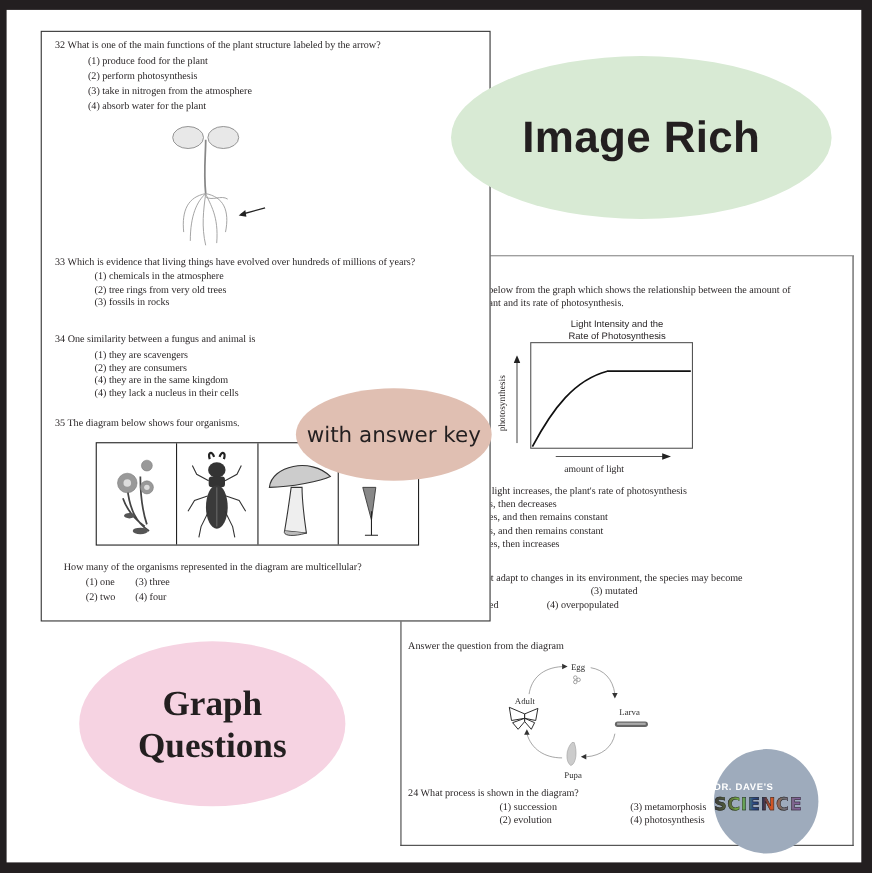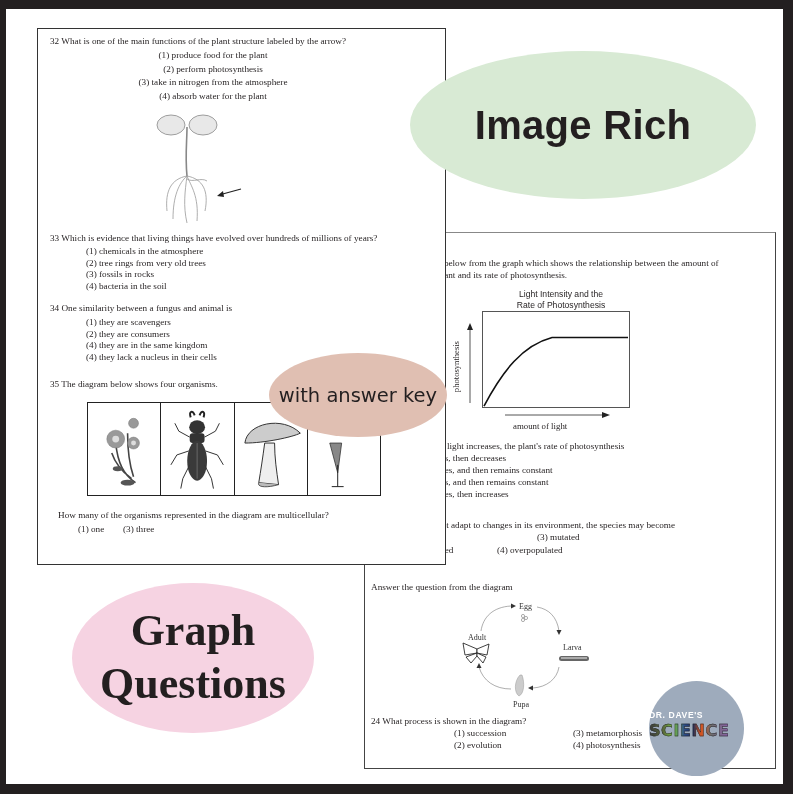--- a/index.html
+++ b/index.html
@@ -25,21 +25,21 @@
   }
   .page-right { left: 358px; top: 223px; width: 412px; height: 537px; border-color:#444; border-top-color:#888; z-index:1; }
   .page-left  { left: 31px;  top: 19px;  width: 409px; height: 537px; z-index:2; }
 
   .q { position: absolute; white-space: nowrap; }
   .opt { display:block; }
 
   
   .q32 { left: 12px; top: 7px; }
   .q32 .opts { padding-left: 30px; }
-  .q32 .opt { height: 13.5px; text-align: center; }
+  .q32 .opt { height: 13.5px; }
   .plant { position:absolute; left: 105px; top: 82px; width:110px; height:118px; }
   .q33 { left: 12px; top: 204px; }
   .q33 .opts, .q34 .opts { padding-left: 36px; }
   .q33 .opt, .q34 .opt { height: 11.5px; }
   .q34 { left: 12px; top: 274px; }
   .q35 { left: 12px; top: 350px; }
   .organisms {
     position:absolute; left: 49px; top: 373px;
     width: 292px; height: 92px;
     border: 1.3px solid #222; display:flex;
@@ -77,21 +77,21 @@
   .bubble {
     position:absolute; border-radius: 50%;
     display:flex; align-items:center; justify-content:center; text-align:center;
     z-index: 5;
   }
   .bubble-green { left: 404px; top: 42px; width: 346px; height: 148px; background:#d8ead4; }
   .bubble-green span { font-family:"Liberation Sans", sans-serif; font-weight:bold; font-size: 40px; color:#231f20; letter-spacing:0.3px; }
   .bubble-tan { left: 263px; top: 344px; width: 178px; height: 84px; background:#e0bfb2; }
   .bubble-tan span { font-family:"DejaVu Sans", sans-serif; font-size: 19.5px; color:#231f20; }
   .bubble-pink { left: 66px; top: 574px; width: 242px; height: 150px; background:#f6d3e2; }
-  .bubble-pink span { font-family:"Liberation Serif", serif; font-weight:bold; font-size: 44px; line-height: 1.2; color:#231f20; }
+  .bubble-pink span { font-family:"Liberation Serif", serif; font-weight:bold; font-size: 32px; line-height: 1.2; color:#231f20; }
   .logo {
     position:absolute; left: 643px; top: 672px; width: 95px; height: 95px;
     border-radius:50%; background:#9eabbc; z-index:5;
     display:flex; flex-direction:column; align-items:flex-start; justify-content:center;
   }
   .logo .dr { font-family:"Liberation Sans", sans-serif; font-weight:bold; color:#fff; font-size: 8.6px; letter-spacing:0.6px; margin-top: -8px; }
   .logo .sci { font-family:"DejaVu Sans", sans-serif; font-weight:bold; font-size: 16px; letter-spacing:0.6px; margin-top: 1px;
     background: linear-gradient(90deg,#3a3a3a 0%,#5b6b3a 18%,#7cc243 30%,#2b4a8a 45%,#1f2f5a 55%,#d9531e 65%,#6d6d6d 78%,#8a5fa8 100%);
     -webkit-background-clip:text; background-clip:text; color: transparent;
     -webkit-text-stroke: 0.4px #222; }
@@ -204,21 +204,20 @@
       <line x1="98" y1="78" x2="76" y2="84" stroke="#222" stroke-width="1.2"></line>
       <polygon points="74,85 80,80 81,86" fill="#222"></polygon>
     </svg>
 
     <div class="q q33">
       <div style="height:13px">33 Which is evidence that living things have evolved over hundreds of millions of years?</div>
       <div class="opts">
         <span class="opt">(1) chemicals in the atmosphere</span>
         <span class="opt">(2) tree rings from very old trees</span>
         <span class="opt">(3) fossils in rocks</span>
-        <span class="opt">(4) bacteria in the soil</span>
       </div>
     </div>
 
     <div class="q q34">
       <div style="height:14px">34 One similarity between a fungus and animal is</div>
       <div class="opts">
         <span class="opt">(1) they are scavengers</span>
         <span class="opt">(2) they are consumers</span>
         <span class="opt">(4) they are in the same kingdom</span>
         <span class="opt">(4) they lack a nucleus in their cells</span>
@@ -271,20 +270,21 @@
           <path d="M22,40 L30,70 L34,40 Z" fill="#888" stroke="#333" stroke-width="0.8"></path>
           <line x1="30" y1="62" x2="30" y2="84" stroke="#222" stroke-width="1"></line>
           <line x1="24" y1="84" x2="36" y2="84" stroke="#222" stroke-width="1"></line>
         </svg>
       </div>
     </div>
 
     <div class="q q35b">
       <div style="height:14px">How many of the organisms represented in the diagram are multicellular?</div>
       <div class="row"><span>(1) one</span><span>(3) three</span></div>
+      <div class="row"><span>(2) two</span><span>(4) four</span></div>
     </div>
   </div>
 
   <div class="bubble bubble-green">
     <span>Image Rich</span>
   </div>
   <div class="bubble bubble-tan">
     <span>with answer key</span>
   </div>
   <div class="bubble bubble-pink">

